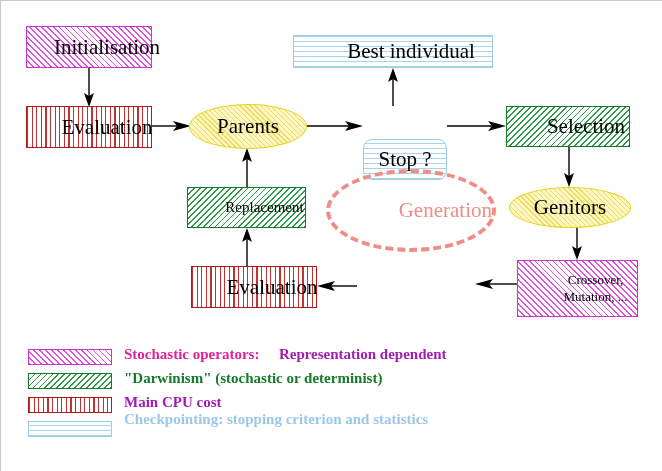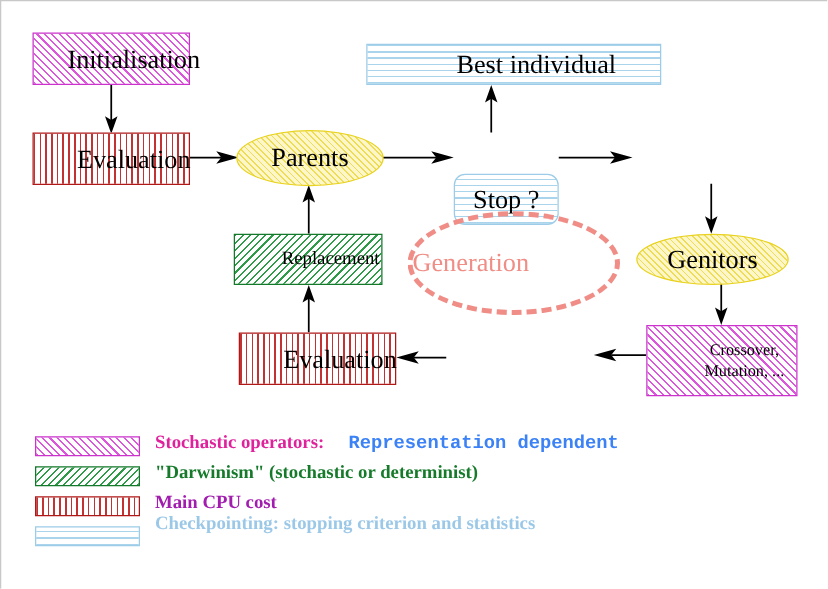--- a/index.html
+++ b/index.html
@@ -78,21 +78,21 @@
   }
 
   
   .generation {
     position: absolute;
     box-sizing: border-box;
     border-radius: 50%;
     border: 4.5px dashed #ef8d86;
     display: flex;
     align-items: center;
-    justify-content: flex-start;
+    justify-content: flex-end;
     color: #ef8d86;
     background: transparent;
   }
 
   
   .conn { position: absolute; }
   .conn line { stroke: #000000; stroke-width: 1.4px; }
   .conn polygon { fill: #000000; }
 
   
@@ -106,21 +106,21 @@
     left: 27px;
   }
   .legend-text {
     position: absolute;
     left: 123px;
     white-space: nowrap;
     font-size: 15px;
     font-weight: bold;
   }
   .lt-magenta { color: #e0219c; }
-  .lt-gold    { color: #3b82f6; font-family: Liberation Mono, monospace; }
+  .lt-gold    { color: #a21caf; }
   .lt-green   { color: #167a2b; }
   .lt-red     { color: #a21caf; }
   .lt-blue    { color: #9cc8e8; }
 </style>
 </head>
 <body>
 
 <div id="canvas">
 
   <svg class="conn" width="662" height="471" viewBox="0 0 662 471" style="left:0;top:0;">
@@ -190,24 +190,27 @@
   </div>
 
   <div class="node ellipse fill-yellow" style="left:188px; top:103px; width:118px; height:45px; font-size:21px;">
     <span>Parents</span>
   </div>
 
   <div class="node rounded fill-blue" style="left:362px; top:105px; width:84px; height:41px; font-size:21px;">
     <span>Stop ?</span>
   </div>
 
-  <div class="node rect fill-blue" style="left:292px; top:34px; width:236px; height:33px; font-size:21px;">
+  <div class="node rect fill-blue" style="left:292px; top:34px; width:200px; height:33px; font-size:21px;">
     <span>Best individual</span>
   </div>
 
+  <div class="node rect fill-green" style="left:505px; top:105px; width:124px; height:41px; font-size:21px;">
+    <span>Selection</span>
+  </div>
 
   <div class="node ellipse fill-yellow" style="left:508px; top:186px; width:122px; height:41px; font-size:21px;">
     <span>Genitors</span>
   </div>
 
   <div class="node rect fill-magenta" style="left:516px; top:259px; width:121px; height:57px; font-size:13px; flex-direction:column; line-height:1.25;">
     <span>Crossover,</span>
     <span>Mutation, ...</span>
   </div>
 

